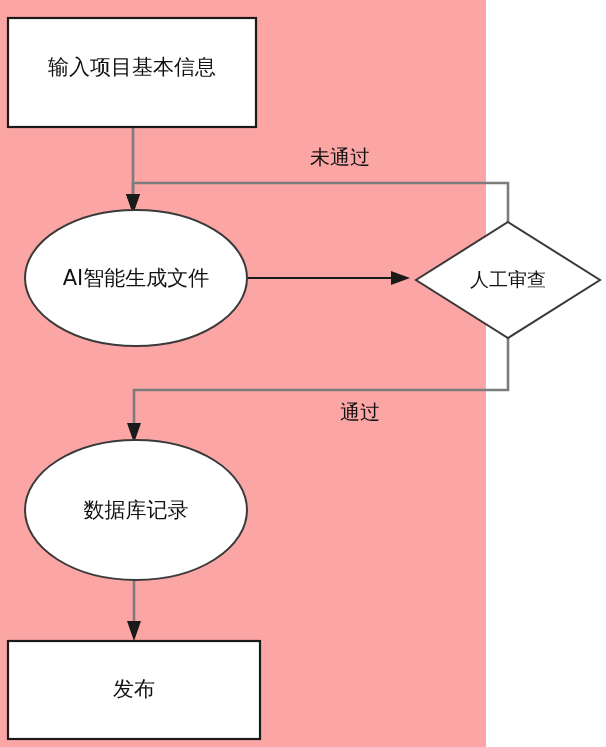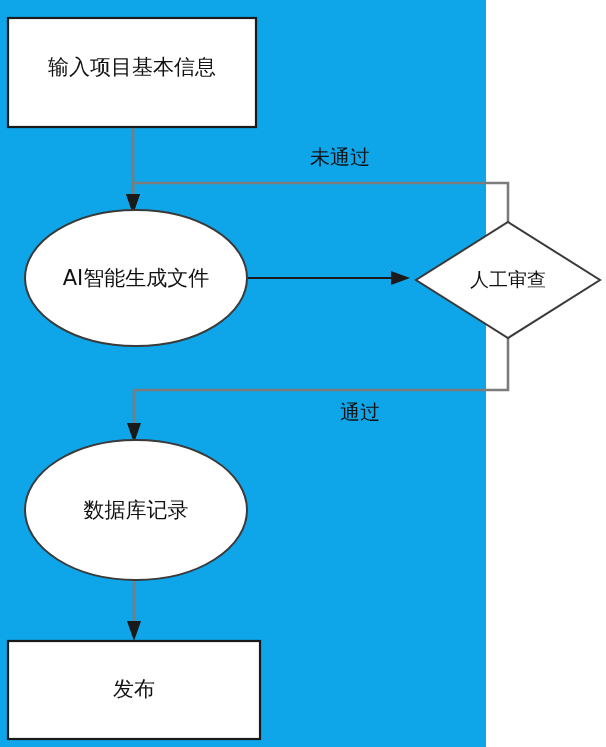--- a/index.html
+++ b/index.html
@@ -12,21 +12,21 @@
     width: 606px;
     height: 747px;
     font-family: "DejaVu Sans", "Liberation Sans", sans-serif;
     overflow: hidden;
     position: relative;
   }
   #flow-root {
     position: relative;
     width: 486px;
     height: 747px;
-    background: #0ea5e9;
+    background: #fca5a5;
   }
   #flow-svg {
     position: absolute;
     left: 0;
     top: 0;
     width: 606px;
     height: 747px;
     display: block;
   }
   .node-shape {

